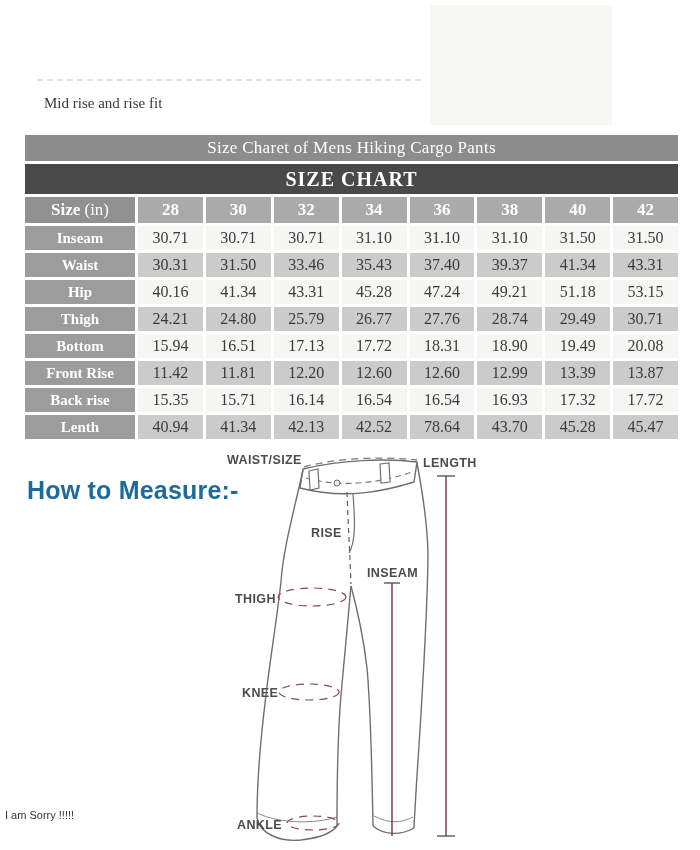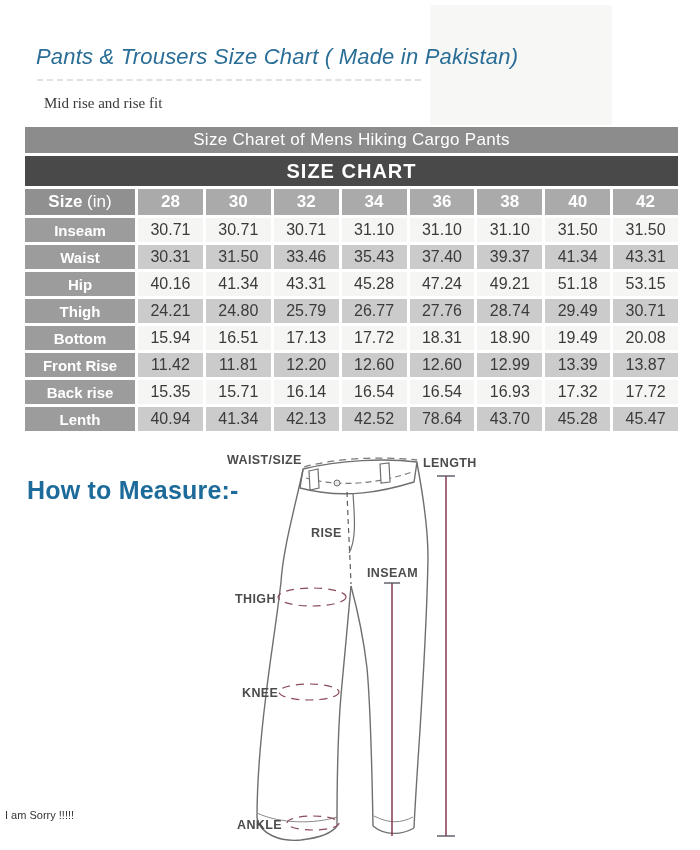--- a/index.html
+++ b/index.html
@@ -6,22 +6,22 @@
   #stage{position:relative;width:700px;height:850px;background:#ffffff;overflow:hidden;
          font-family:"Liberation Sans",sans-serif;}
   .ghost-block{position:absolute;left:430px;top:5px;width:182px;height:120px;background:#f7f7f5;}
   .title{position:absolute;left:36px;top:44px;font-size:22px;font-style:italic;
          color:#2a6d96;white-space:nowrap;letter-spacing:0.2px;}
   .title-divider{position:absolute;left:37px;top:79px;width:384px;height:0;
          border-top:2px dashed #e1e1e1;}
   .subtitle{position:absolute;left:44px;top:95px;font-family:"Liberation Serif",serif;
          font-size:15px;color:#3a3a3a;}
   
-  table.size{position:absolute;left:22px;top:124px;width:659px;border-collapse:separate;
-         border-spacing:3px;table-layout:fixed;}
+  table.size{position:absolute;left:22px;top:132px;width:659px;border-collapse:separate;
+         border-spacing:3px;table-layout:fixed;font-family:Liberation Serif, serif;}
   table.size td,table.size th{text-align:center;vertical-align:middle;padding:0;}
   td.caption{background:#8c8c8c;color:#fff;font-size:17px;height:26px;letter-spacing:0.3px;}
   td.banner{background:#494949;color:#fff;font-size:20px;font-weight:bold;height:30px;
          letter-spacing:1px;}
   th.corner{background:#909090;color:#fff;font-size:17px;height:26px;}
   th.corner .b{font-weight:bold;}
   th.corner .u{font-weight:normal;}
   th.colhead{background:#aaaaaa;color:#fff;font-size:17px;font-weight:bold;height:26px;}
   th.rowlabel{background:#9c9c9c;color:#fff;font-size:15px;font-weight:bold;height:24px;}
   tr.dr td{font-size:16px;color:#3b3b3b;height:24px;}
@@ -34,21 +34,20 @@
   svg.pants{position:absolute;left:195px;top:448px;}
   svg.pants text{font-family:"Liberation Sans",sans-serif;font-size:12.5px;font-weight:bold;
          fill:#4c4c4c;letter-spacing:0.4px;}
 </style>
 </head>
 <body>
 
 <div id="stage">
   <div class="ghost-block"></div>
 
-  <div class="title">Pants &amp; Trousers Size Chart ( Made in Pakistan)</div>
   <div class="title-divider"></div>
   <div class="subtitle">Mid rise and rise fit</div>
 
   <table class="size">
     <colgroup>
       <col style="width:110px">
       <col>
         <col>
         <col>
         <col>

